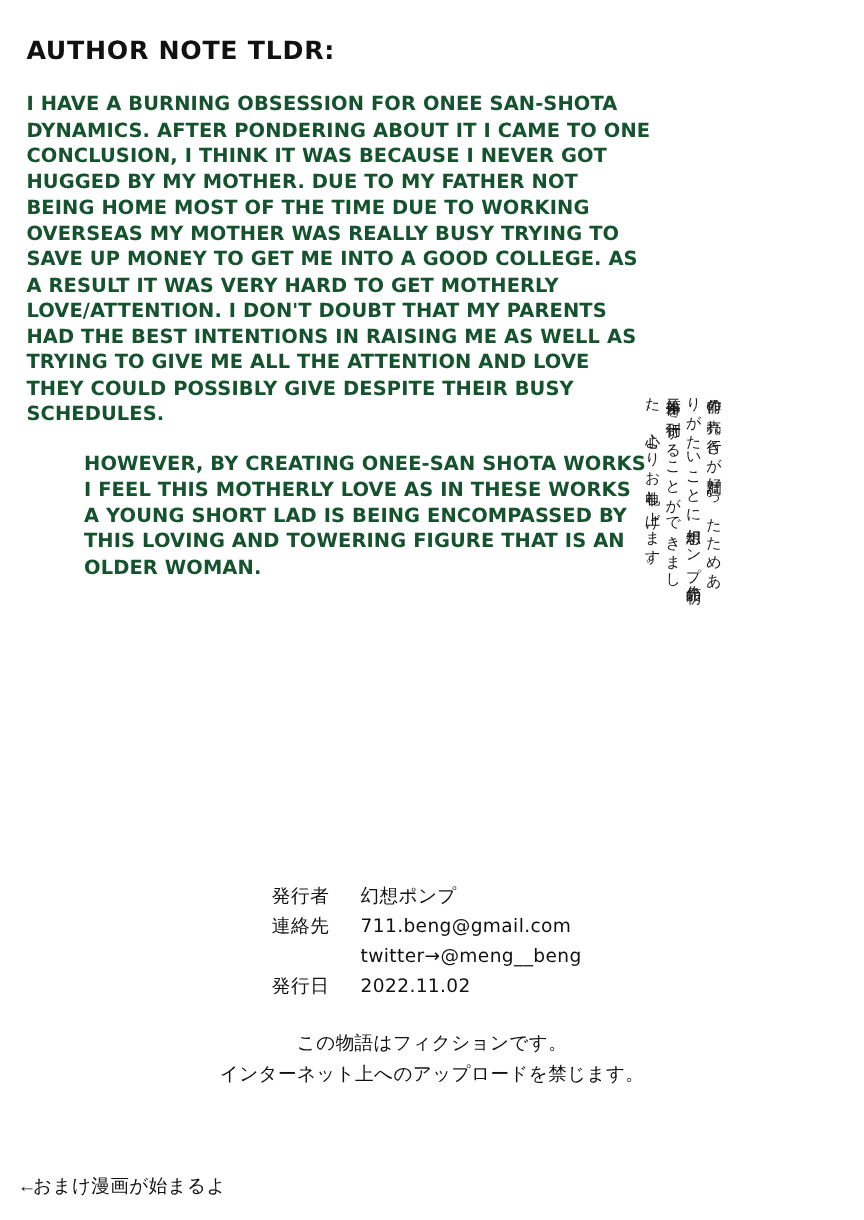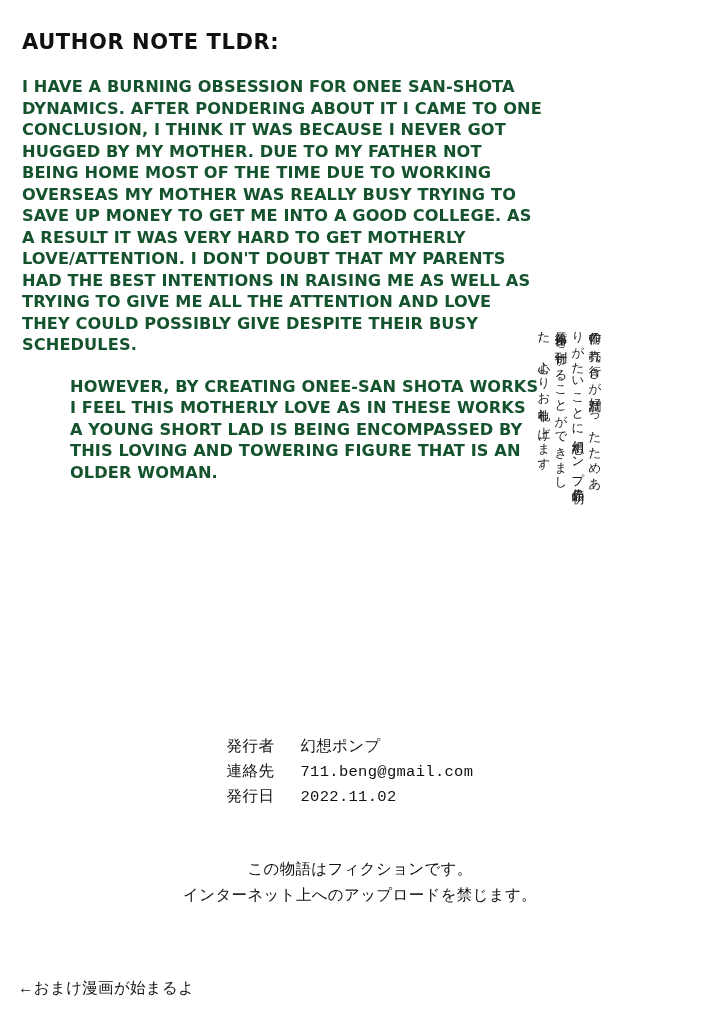--- a/index.html
+++ b/index.html
@@ -72,21 +72,20 @@
     text-align: center;
     font-family: "DejaVu Sans", sans-serif;
     font-size: 15.5px;
     color: #111111;
   }
   .colo-row {
     display: flex;
     justify-content: center;
     align-items: baseline;
     line-height: 25px;
-    font-family: Liberation Mono, monospace;
   }
   .colo-label {
     width: 96px;
     text-align: right;
     padding-right: 26px;
     box-sizing: border-box;
     letter-spacing: 0.5px;
   }
   .colo-value {
     width: 215px;
@@ -105,21 +104,21 @@
     line-height: 26px;
     color: #111111;
     letter-spacing: 0.3px;
   }
   .disclaimer div { white-space: nowrap; }
 
   .footer-note {
     position: absolute;
     left: 18px;
     top: 978px;
-    font-family: Liberation Sans, sans-serif;
+    font-family: Liberation Mono, monospace;
     font-size: 15.5px;
     color: #111111;
     letter-spacing: 0.3px;
   }
 </style>
 </head>
 <body>
 
 <div class="en-wrap">
   <h1 class="note-title">Author Note TLDR:</h1>
@@ -135,20 +134,24 @@
 <div class="colophon">
   <div class="colo-row">
     <span class="colo-label">発行者</span>
     <span class="colo-value">幻想ポンプ</span>
   </div>
   <div class="colo-row">
     <span class="colo-label">連絡先</span>
     <span class="colo-value">711.beng@gmail.com</span>
   </div>
   <div class="colo-row">
+    <span class="colo-label"></span>
+    <span class="colo-value">twitter→@meng__beng</span>
+  </div>
+  <div class="colo-row">
     <span class="colo-label">発行日</span>
     <span class="colo-value">2022.11.02</span>
   </div>
 </div>
 
 <div class="disclaimer">
   <div>この物語はフィクションです。</div>
   <div>インターネット上へのアップロードを禁じます。</div>
 </div>
 

